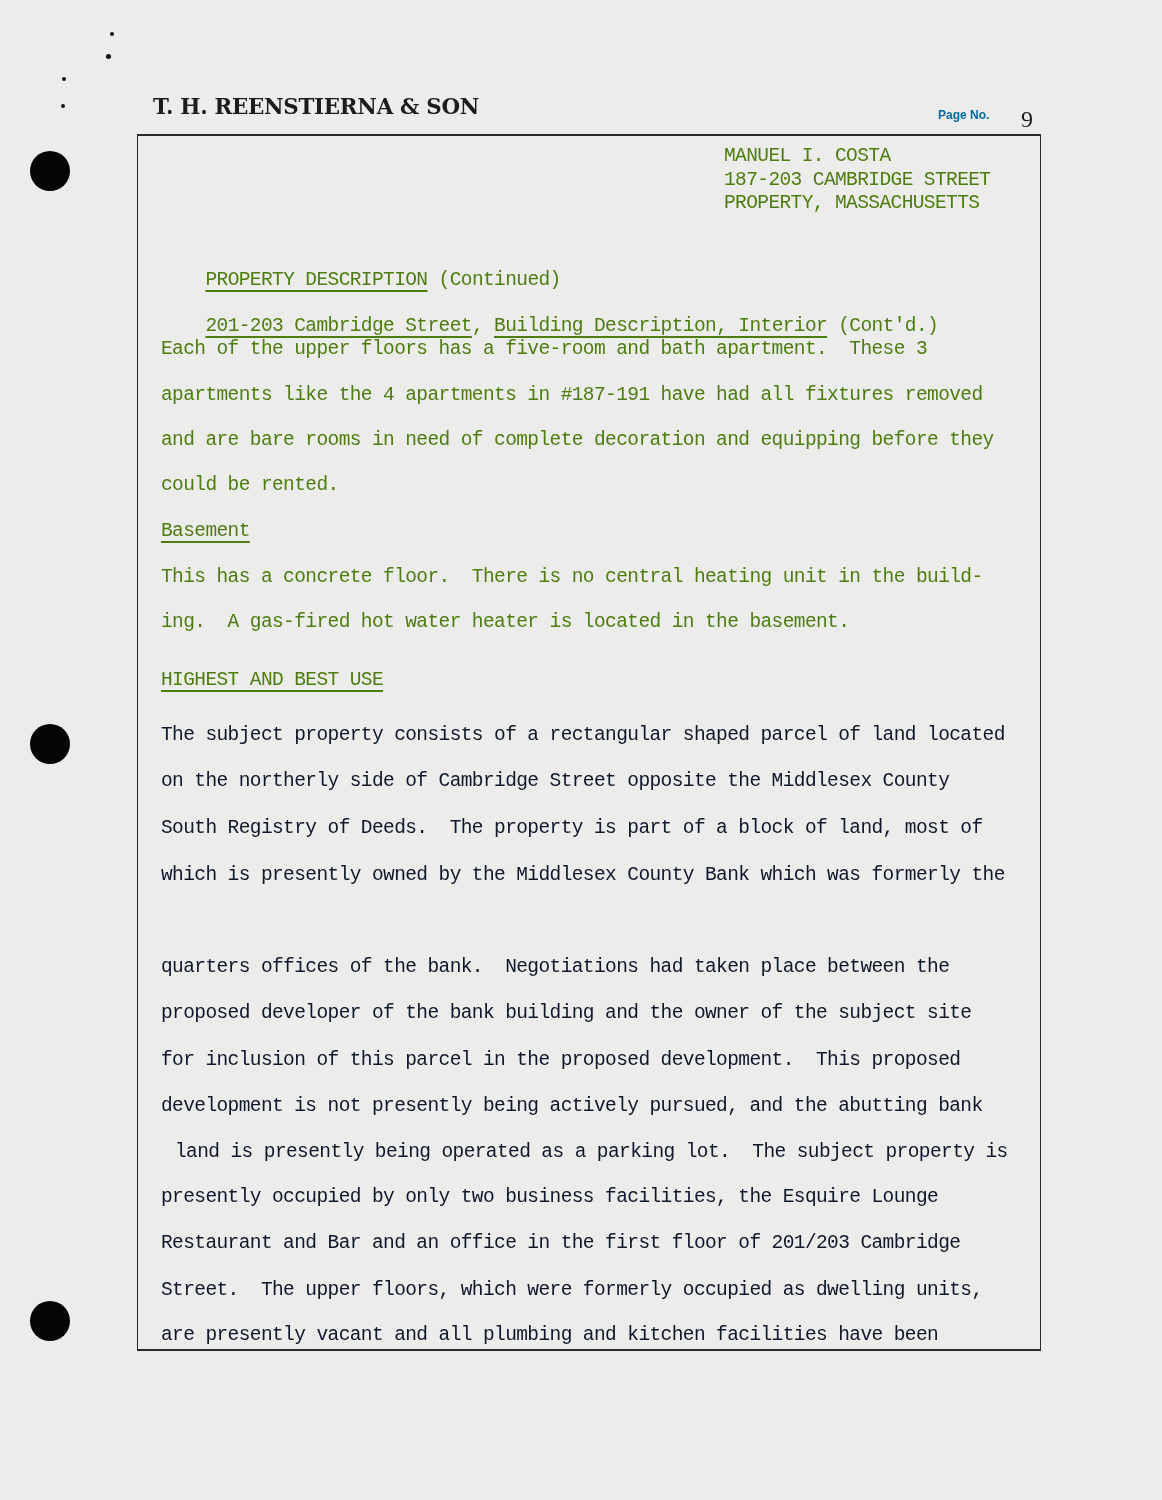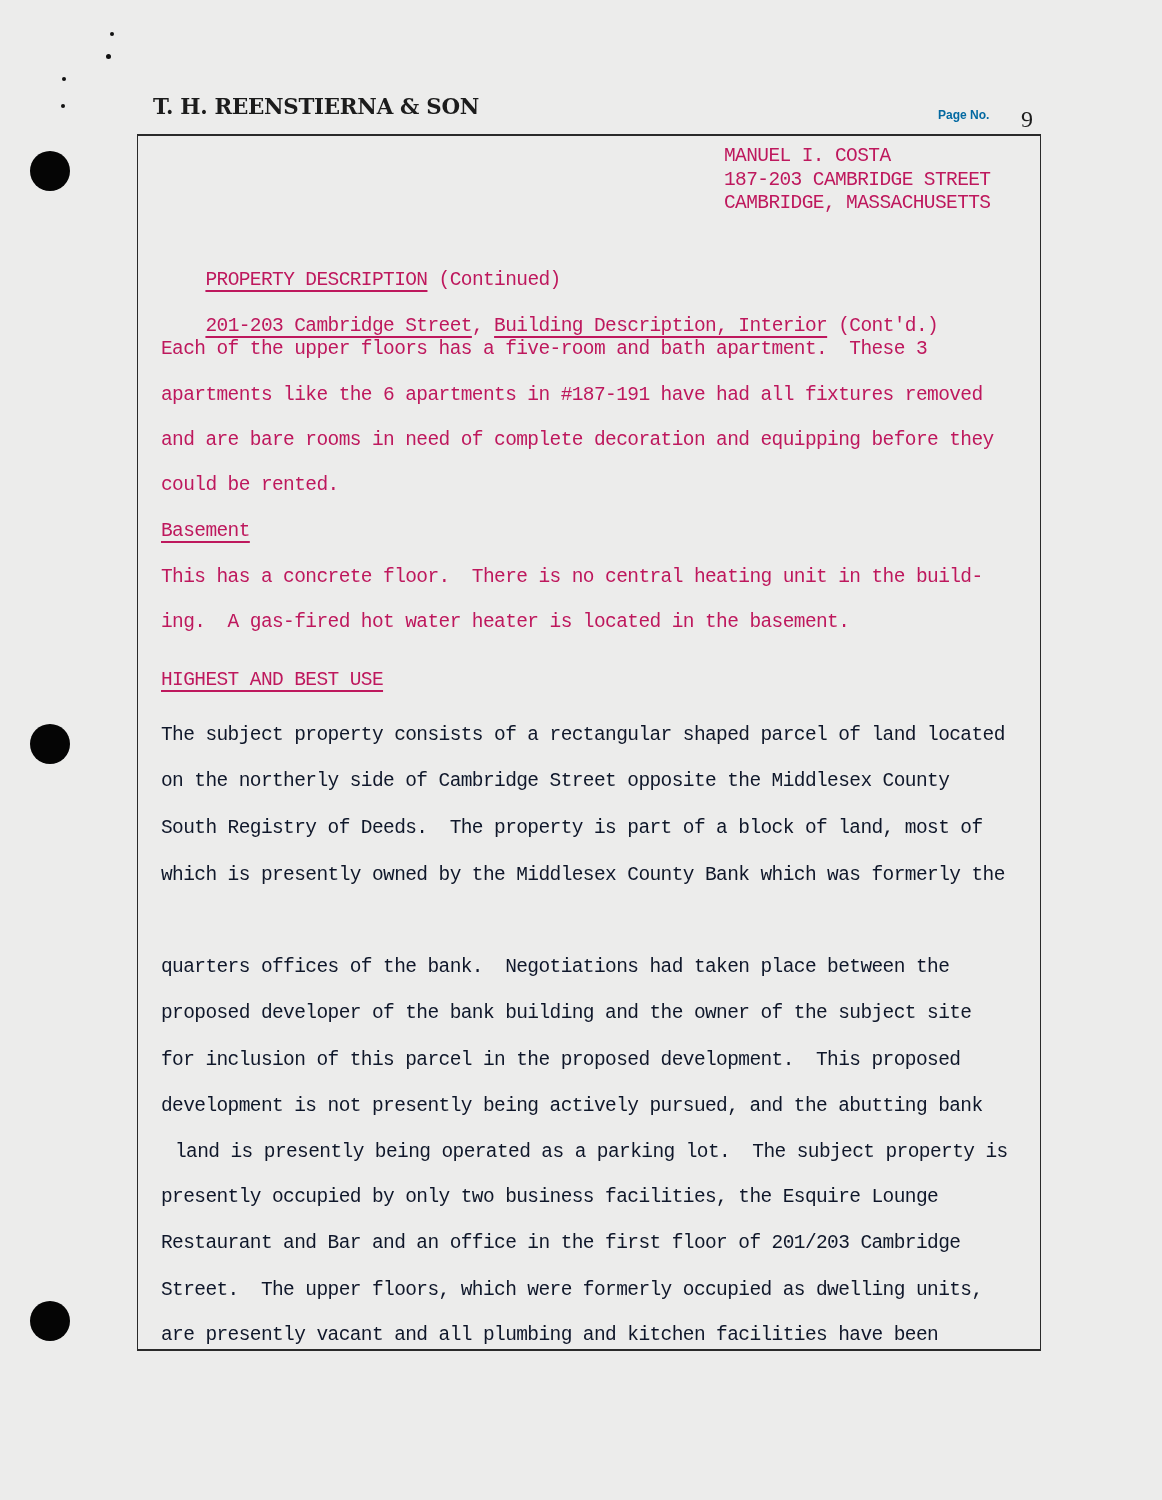--- a/index.html
+++ b/index.html
@@ -68,21 +68,21 @@
       width: 904px;
       height: 1217px;
       border: 1.5px solid #2a2a2a;
       box-sizing: border-box;
       border-top-width: 2px;
       border-bottom-width: 2px;
     }
     .mono {
       font-family: "Liberation Mono", "DejaVu Sans Mono", monospace;
       font-size: 19.5px;
-      color: #be185d;
+      color: #4d7c0f;
       white-space: pre;
       position: absolute;
       letter-spacing: -0.6px;
     }
     .faded { color: #0f172a; }
     .u {
       text-decoration: underline;
       text-decoration-thickness: 2px;
       text-underline-offset: 5px;
     }
@@ -103,32 +103,32 @@
   <div class="punch" style="top:1301px;"></div>
 
   <div class="letterhead">T. H. REENSTIERNA &amp; SON</div>
   <div class="page-no-label">Page No.</div>
   <div class="page-no-value">9</div>
 
   <div class="frame"></div>
 
   <div class="mono addr" style="top:145px;">MANUEL I. COSTA</div>
   <div class="mono addr" style="top:169px;">187-203 CAMBRIDGE STREET</div>
-  <div class="mono addr" style="top:192px;">CAMBRIDGE, MASSACHUSETTS</div>
+  <div class="mono addr" style="top:192px;">PROPERTY, MASSACHUSETTS</div>
 
   <div class="mono" style="left:161px;top:247px;">
     <span class="u">PROPERTY DESCRIPTION</span><span> (Continued)</span>
   </div>
 
   <div class="mono" style="left:161px;top:293px;">
     <span class="u">201-203 Cambridge Street</span><span>, </span><span class="u">Building Description, Interior</span><span> (Cont'd.)</span>
   </div>
 
   <div class="mono" style="left:161px;top:338px;text-align:center;">Each of the upper floors has a five-room and bath apartment.  These 3</div>
-  <div class="mono" style="left:161px;top:384px;">apartments like the 6 apartments in #187-191 have had all fixtures removed</div>
+  <div class="mono" style="left:161px;top:384px;">apartments like the 4 apartments in #187-191 have had all fixtures removed</div>
   <div class="mono" style="left:161px;top:429px;">and are bare rooms in need of complete decoration and equipping before they</div>
   <div class="mono" style="left:161px;top:474px;">could be rented.</div>
 
   <div class="mono u" style="left:161px;top:520px;">Basement</div>
   <div class="mono" style="left:161px;top:566px;">This has a concrete floor.  There is no central heating unit in the build-</div>
   <div class="mono" style="left:161px;top:611px;">ing.  A gas-fired hot water heater is located in the basement.</div>
 
   <div class="mono u" style="left:161px;top:669px;">HIGHEST AND BEST USE</div>
 
   <div class="mono faded" style="left:161px;top:724px;">The subject property consists of a rectangular shaped parcel of land located</div>

